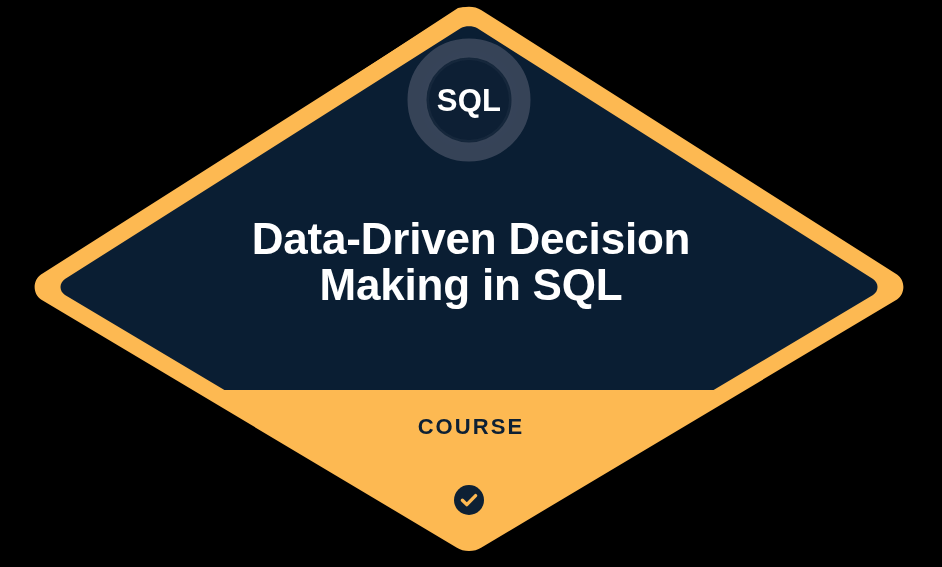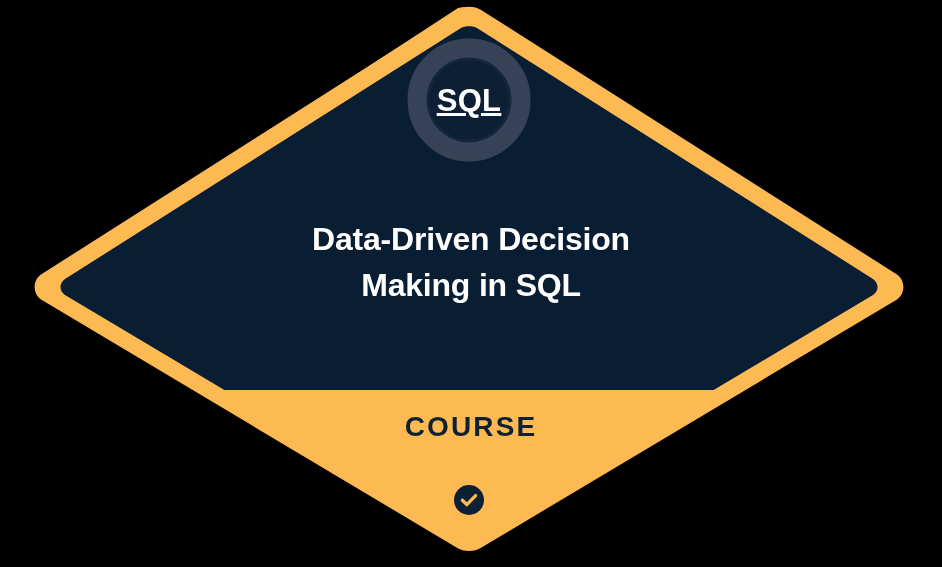--- a/index.html
+++ b/index.html
@@ -63,49 +63,48 @@
     width: 124px;
     height: 124px;
     display: flex;
     align-items: center;
     justify-content: center;
     color: #ffffff;
     font-size: 31px;
     font-weight: bold;
     letter-spacing: 0.3px;
     line-height: 1;
-    text-decoration: underline;
   }
 
   
   #course-title {
     position: absolute;
     left: 131px;
     top: 216px;
     width: 680px;
     text-align: center;
     color: #ffffff;
-    font-size: 32px;
+    font-size: 44px;
     font-weight: bold;
     line-height: 46px;
     letter-spacing: -0.2px;
   }
   #course-title .title-line {
     display: block;
   }
 
   
   #completion-caption {
     position: absolute;
     left: 231px;
     top: 409px;
     width: 480px;
     text-align: center;
     color: #0D2034;
-    font-size: 28px;
+    font-size: 22px;
     font-weight: bold;
     line-height: 35px;
     letter-spacing: 2.1px;
     text-transform: uppercase;
   }
   #completion-caption .caption-line {
     display: block;
   }
 
   

